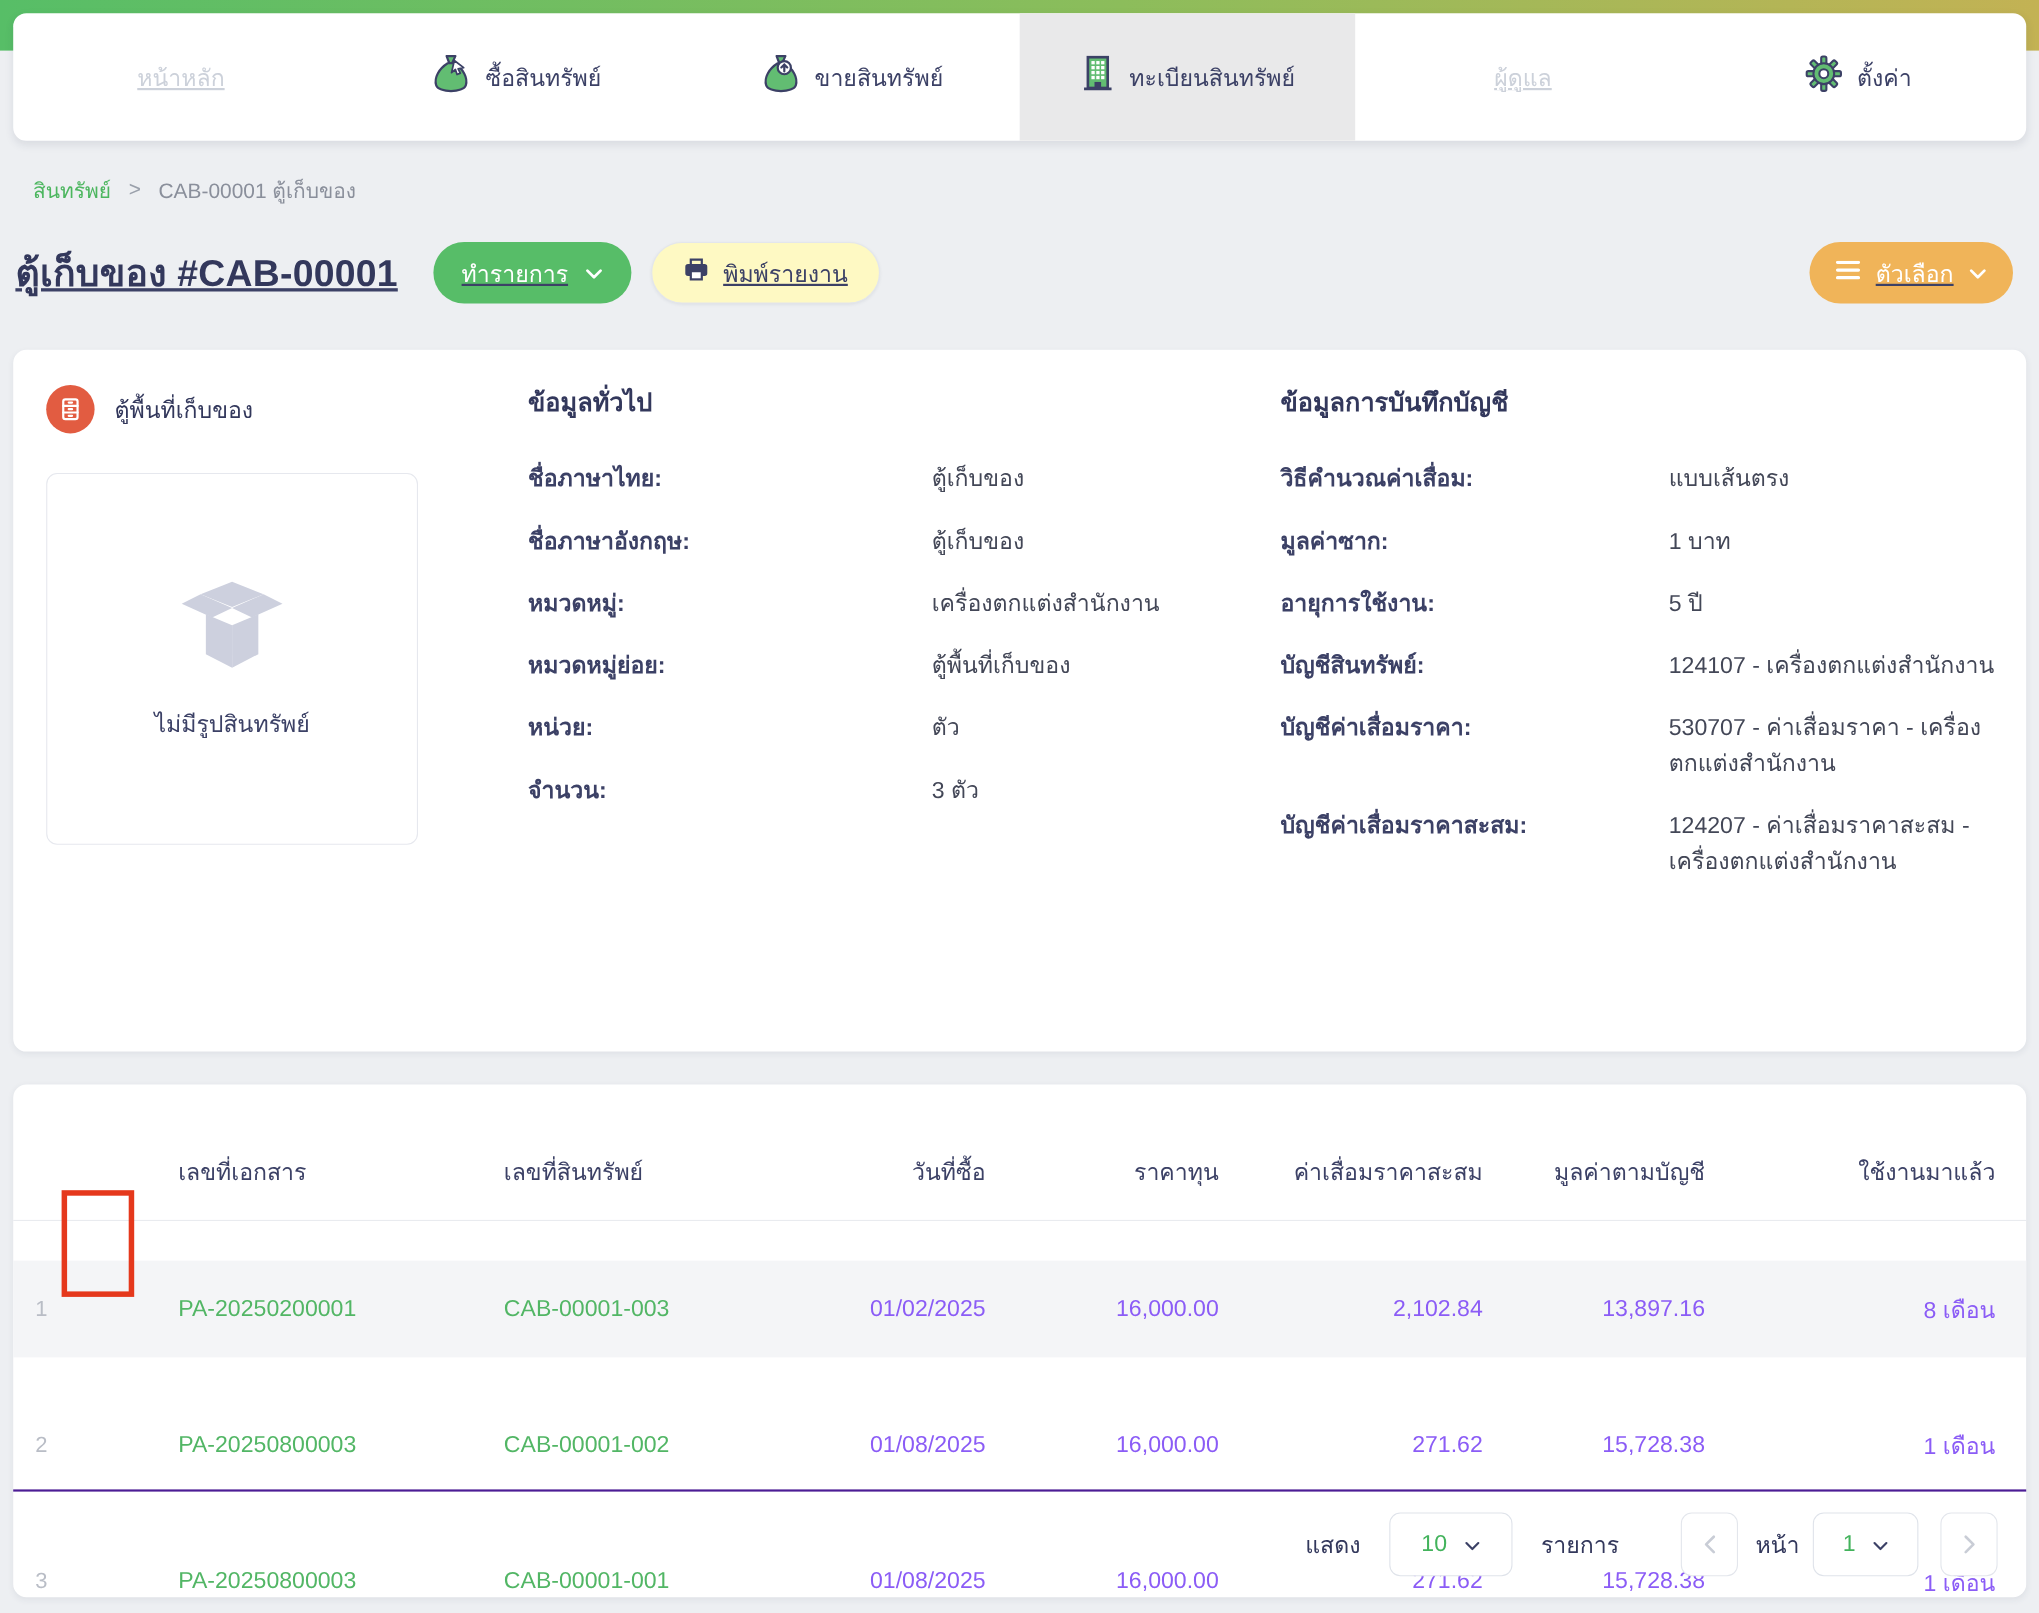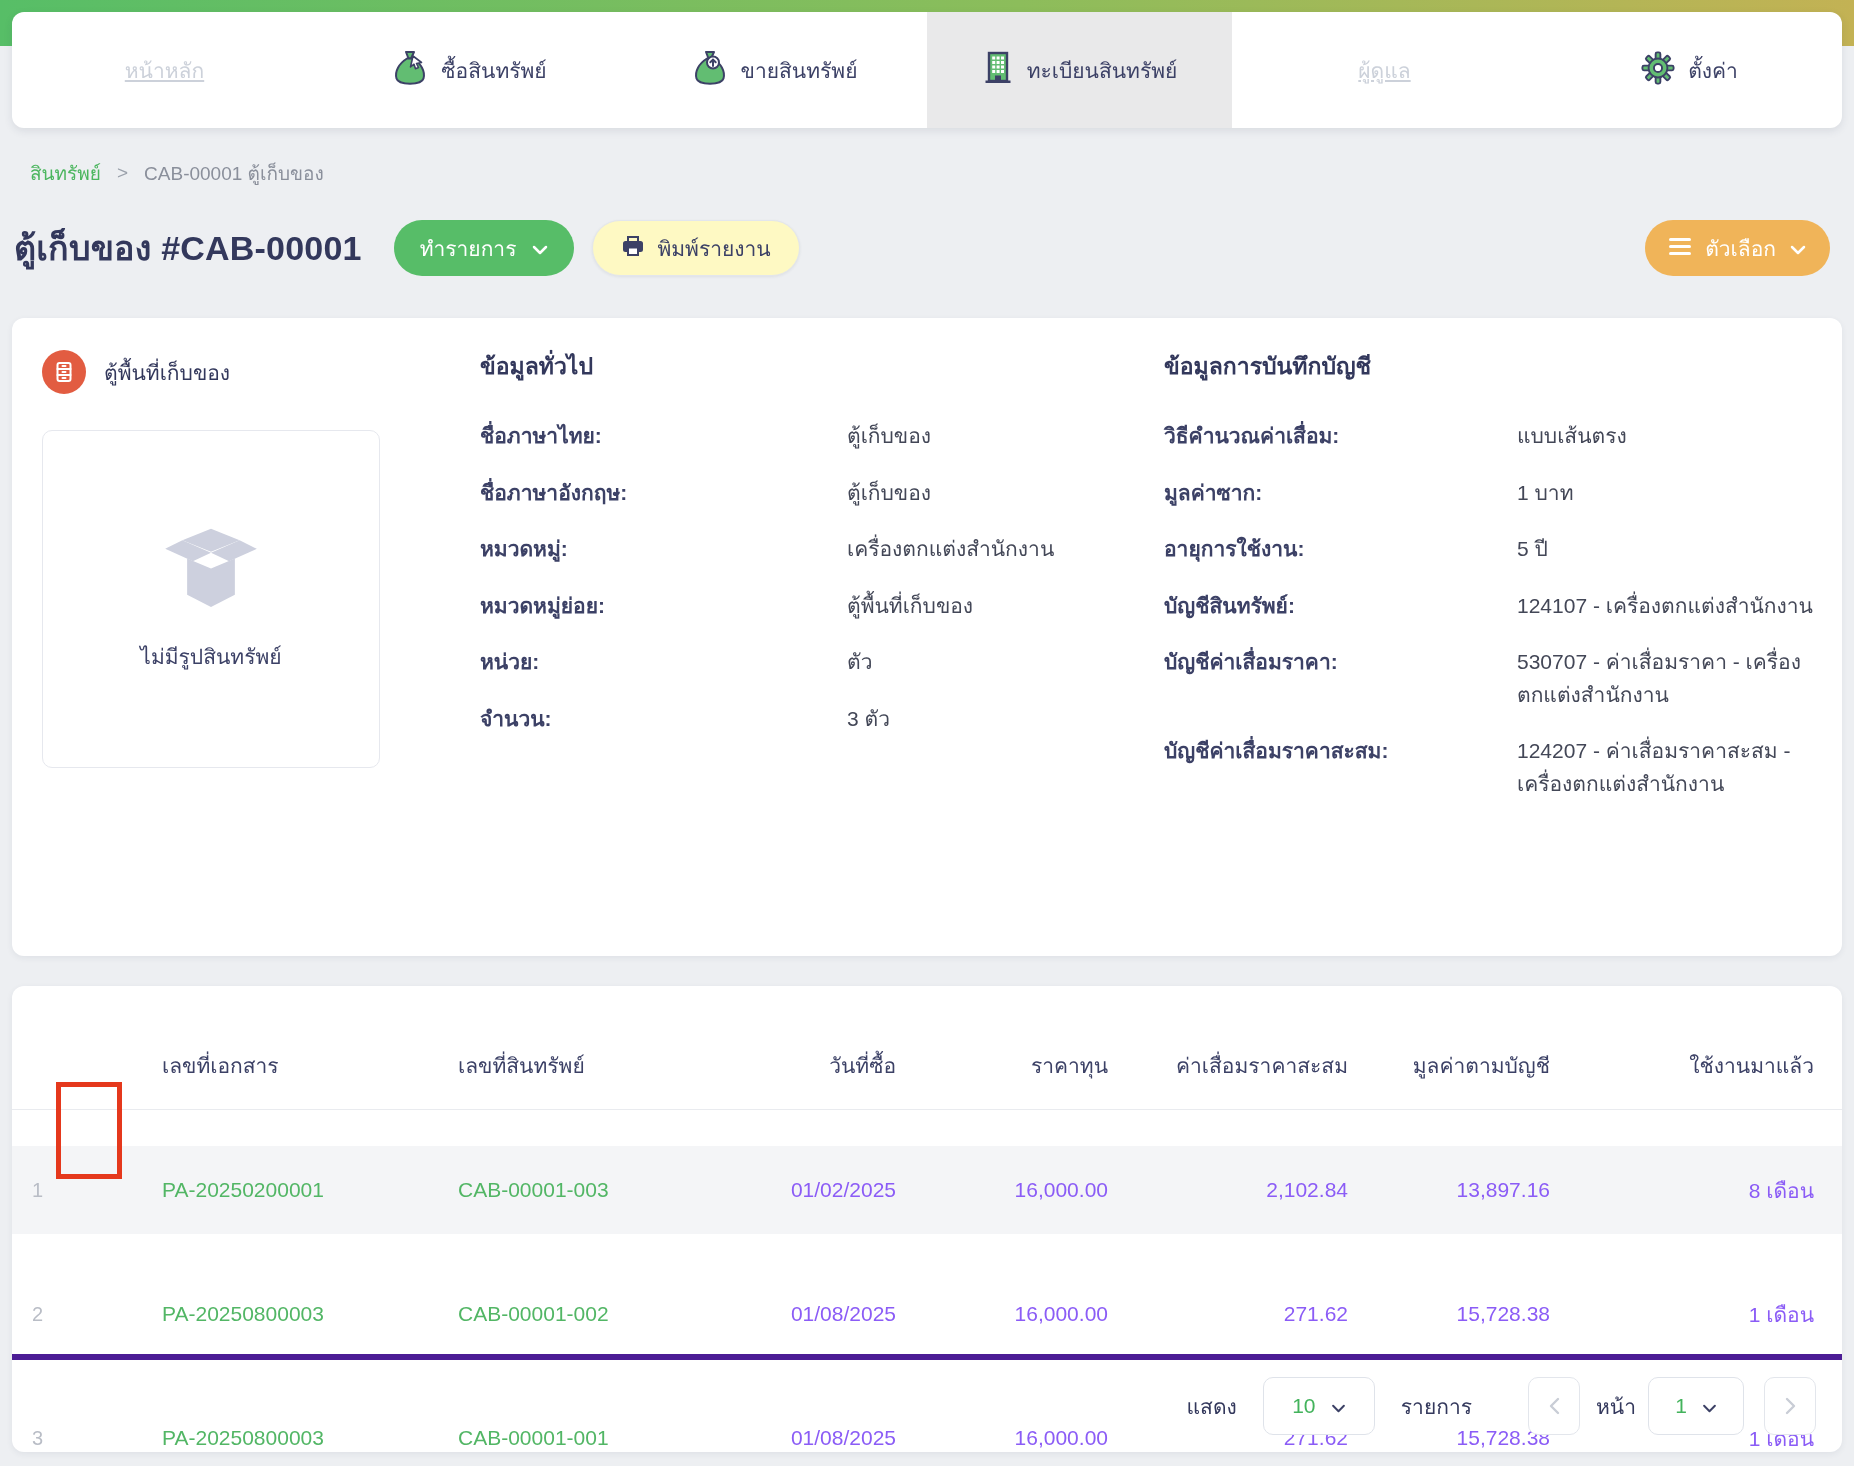--- a/index.html
+++ b/index.html
@@ -34,21 +34,21 @@
   .breadcrumb{
     position:absolute; top:158px; left:30px; display:flex; gap:16px;
     font-size:19px; align-items:center;
   }
   .breadcrumb .root{ color:#4cb65f; cursor:pointer; }
   .breadcrumb .sep{ color:#9aa0ab; }
   .breadcrumb .current{ color:#8a8f9b; }
 
   .title-row{
     position:absolute; top:220px; left:14px; right:24px; height:56px;
-    display:flex; align-items:center;
+    display:flex; align-items:center;text-decoration:underline;
   }
   .page-title{ font-size:34px; font-weight:bold; color:#33385c; letter-spacing:.2px; }
   .btn{
     height:56px; border-radius:28px; display:flex; align-items:center;
     font-size:21px; cursor:pointer; border:none;
   }
   .btn-make{ background:#57bd68; color:#fff; padding:14px 26px; gap:16px; margin-left:32px; }
   .btn-print{ background:#fef9c3; color:#3c4166; padding:0 28px; gap:12px; margin-left:18px;
               border:1px solid #e3e6ec; box-shadow:0 1px 3px rgba(40,50,80,.08); }
   .btn-options{ background:#f0b459; color:#fff; padding:0 24px; gap:14px; margin-left:auto; }
@@ -94,21 +94,21 @@
   .right{ text-align:right; padding-right:8px; }
   .darktext{ color:#8b5cf6; }
   .link{ color:#52b665; }
   .idx{ color:#b9bdc6; font-size:20px; }
   .dot{ width:19px; height:19px; border-radius:50%; }
   .dot.red{ background:#df5a38; }
   .dot.green{ background:#64bb72; }
 
   .table-footer{
     position:absolute; left:0; right:0; bottom:0; height:98px;
-    border-top:6px solid #4c1d95;
+    border-top:2px solid #4c1d95;
     display:flex; align-items:center; justify-content:flex-end;
     padding-right:26px; font-size:21px; color:#33385c;
   }
   .select-box{
     display:flex; align-items:center; justify-content:center; gap:15px;
     border:1.5px solid #dfe3ea; border-radius:10px; height:58px; background:#fff;
     cursor:pointer;
   }
   .select-box .val{ color:#43b35c; }
   .sel-perpage{ width:112px; margin-left:26px; }

